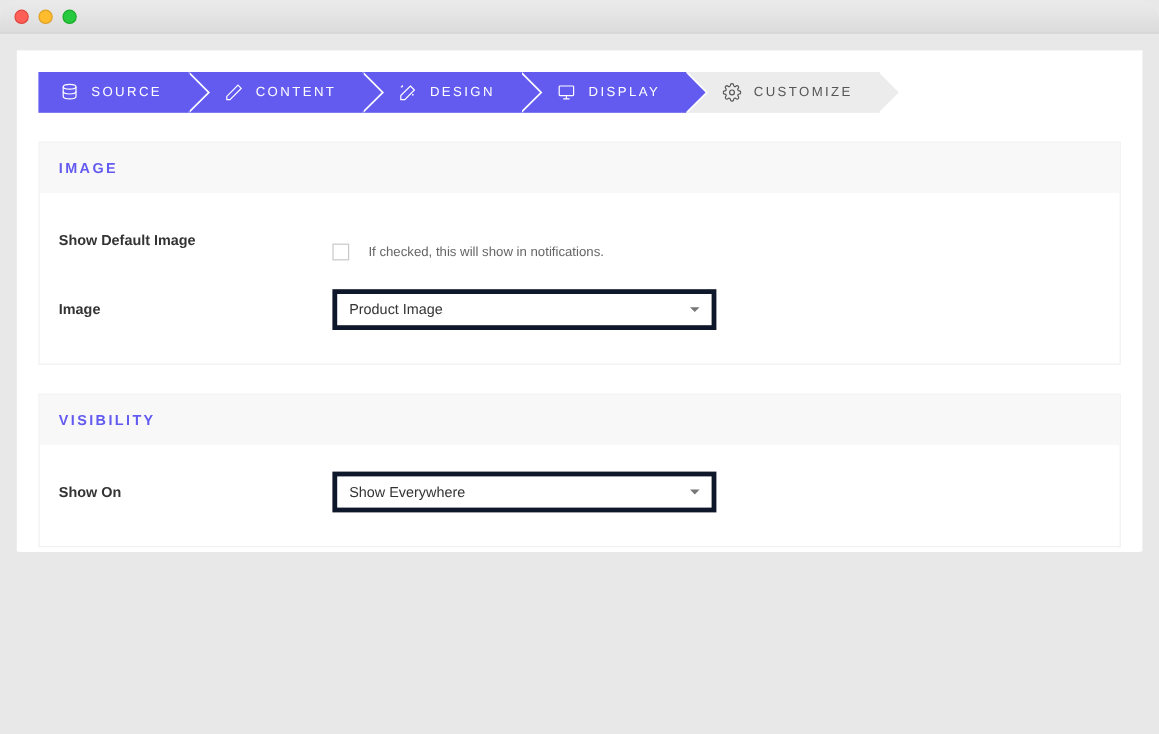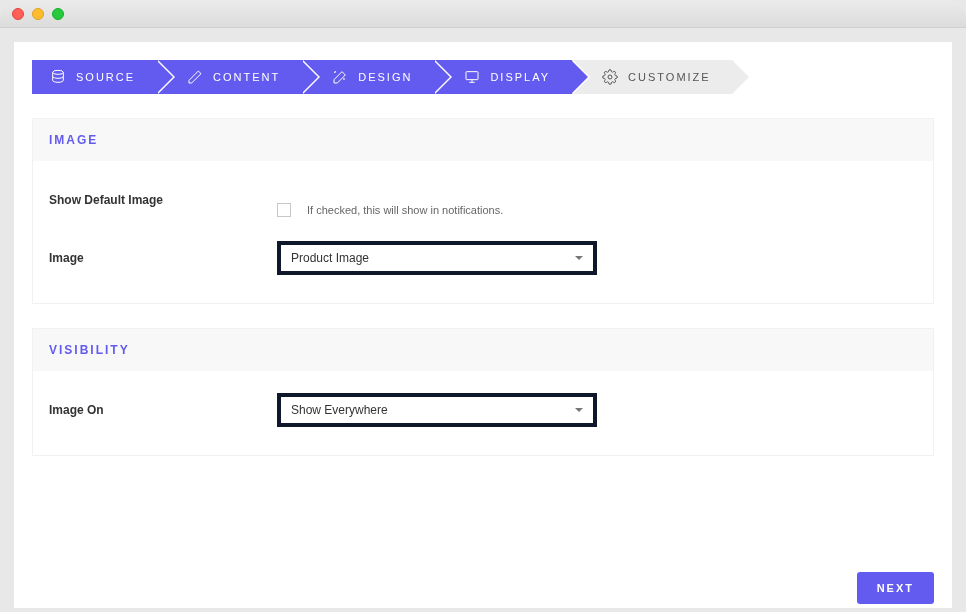--- a/index.html
+++ b/index.html
@@ -5,21 +5,21 @@
 * { box-sizing: border-box; margin: 0; padding: 0; }
 body {
   font-family: -apple-system, BlinkMacSystemFont, "Segoe UI", Helvetica, Arial, sans-serif;
   background: #e8e8e8;
   width: 966px;
   height: 612px;
   overflow: hidden;
 }
 .window {
   width: 966px;
-  height: 612px;
+  height: 460px;
   background: #e8e8e8;
   border-radius: 18px;
   overflow: hidden;
   position: relative;
 }
 .titlebar {
   height: 28px;
   background: linear-gradient(#ebebeb, #dcdcdc);
   border-bottom: 1px solid #cfcfcf;
   display: flex;
@@ -240,21 +240,21 @@
             </div>
           </div>
         </div>
       </div>
     </div>
 
     <div class="section">
       <div class="section-header">VISIBILITY</div>
       <div class="section-body">
         <div class="row">
-          <div class="row-label">Image On</div>
+          <div class="row-label">Show On</div>
           <div class="row-control">
             <div class="select">
               <span>Show Everywhere</span>
               <span class="caret"></span>
             </div>
           </div>
         </div>
       </div>
     </div>
 

